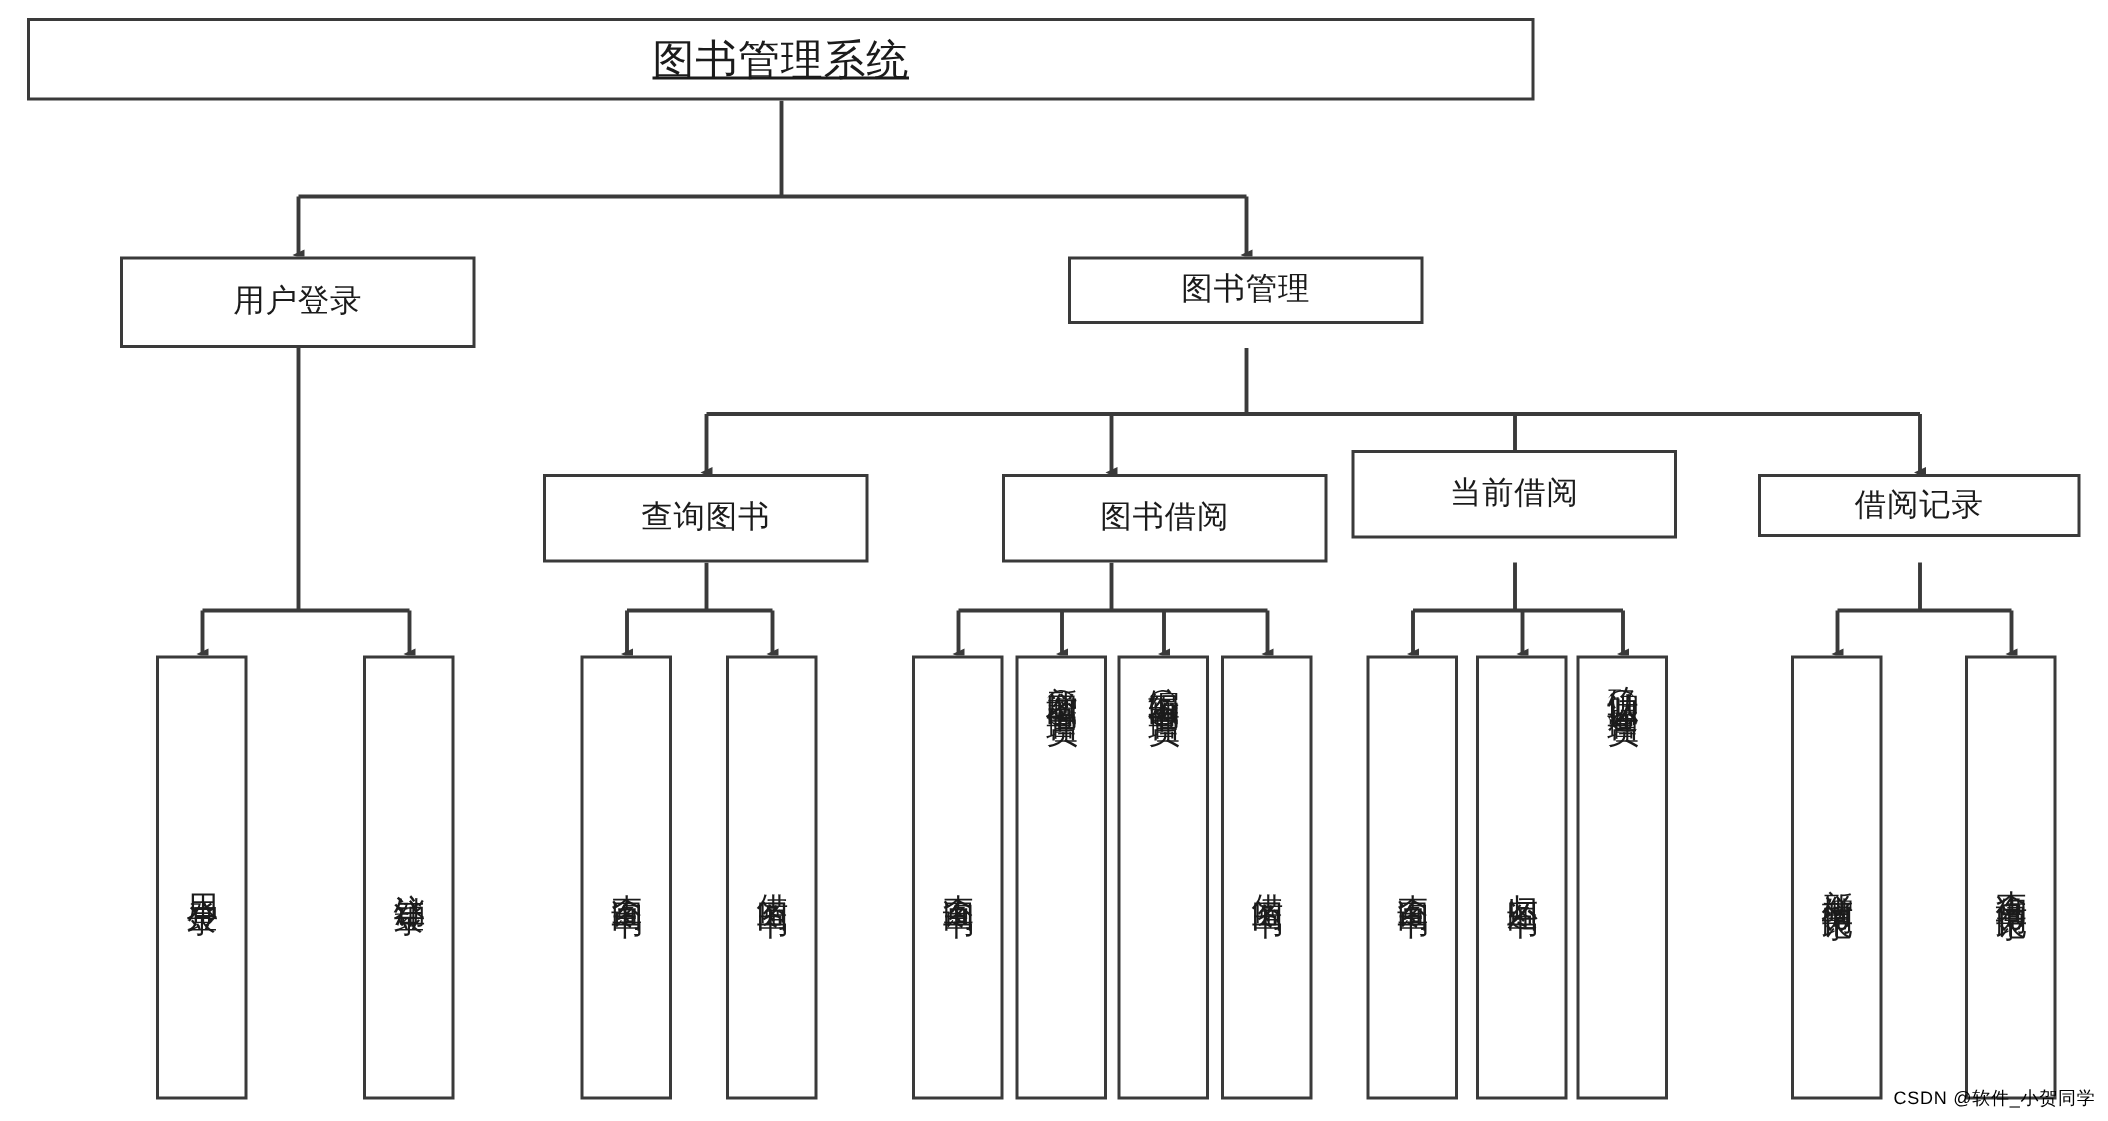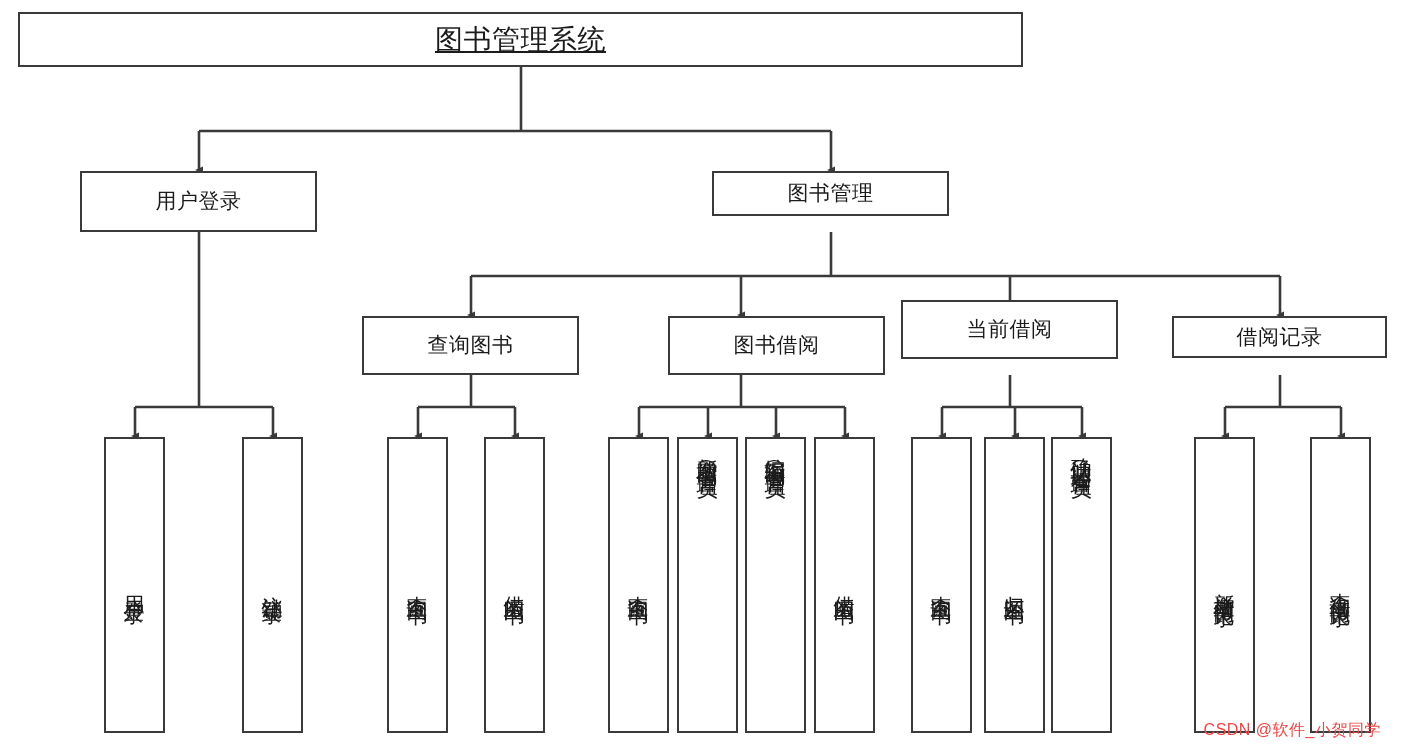--- a/index.html
+++ b/index.html
@@ -64,24 +64,24 @@
     letter-spacing: 3px;
     line-height: 1;
     margin-top: 2px;
   }
   .node.vert.mid .node-label {
     margin-top: 0;
     align-self: center;
   }
   #watermark {
     position: absolute;
-    right: 24px;
+    right: 8px;
     bottom: 6px;
-    font-size: 16px;
-    color: #ef4444;
+    font-size: 12px;
+    color: #000000;
     letter-spacing: 0.5px;
     z-index: 5;
     white-space: nowrap;
   }
 </style>
 </head>
 <body>
 
 <div id="diagram-root">
 

